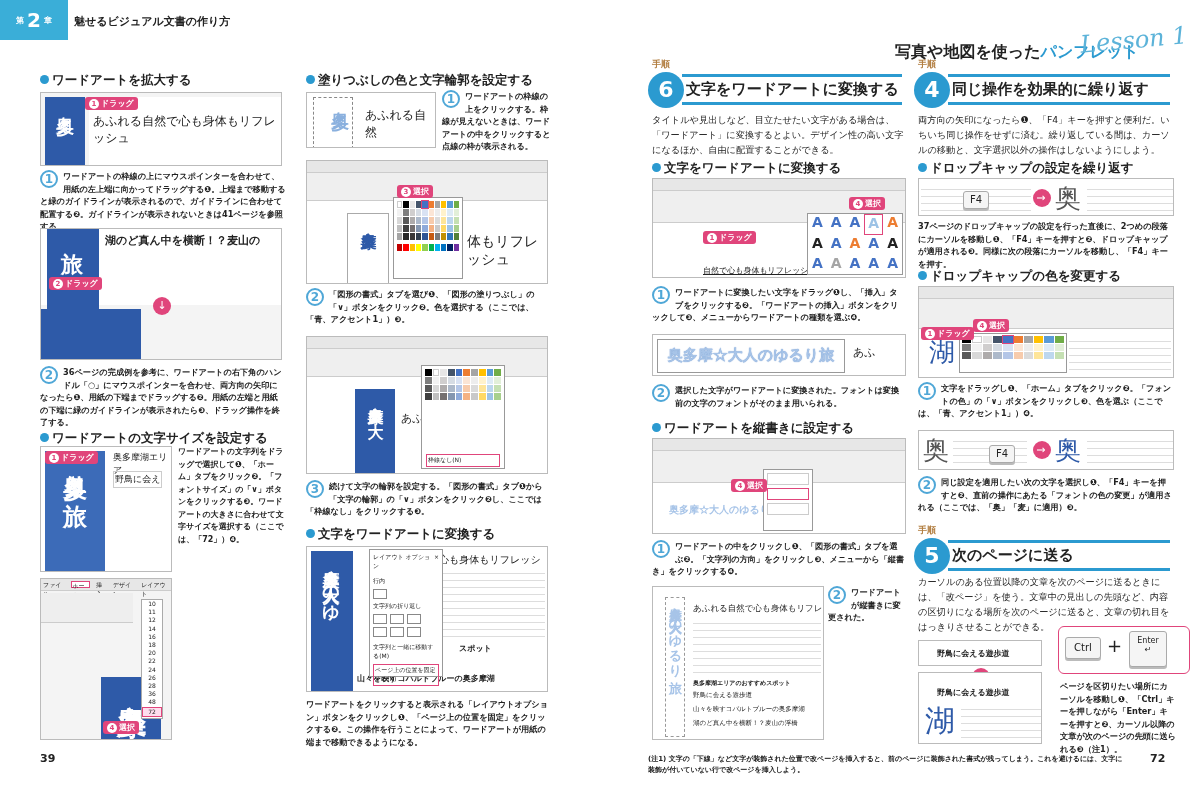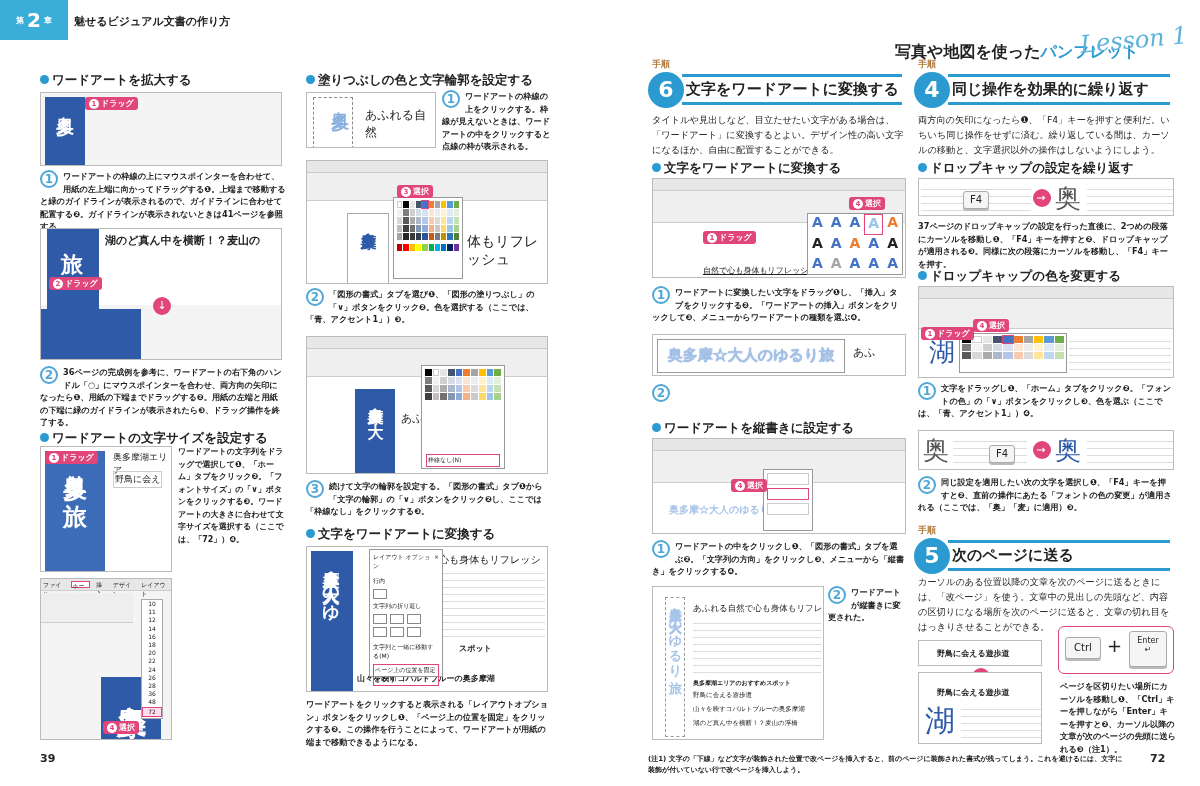--- a/index.html
+++ b/index.html
@@ -45,20 +45,21 @@
 <div class="abs chap-title">魅せるビジュアル文書の作り方</div>
 <div class="abs lesson-sub">
   <span>写真や地図を使った</span><span class="accent">パンフレット</span>
 </div>
 <div class="abs lesson-script">Lesson 1</div>
 
 <div class="abs h-dot" style="left:40px;top:72px">ワードアートを拡大する</div>
 
 <div class="abs shot" style="left:40px;top:92px;width:242px;height:74px">
   <div class="abs wa-blue" style="left:4px;top:4px;width:40px;height:70px;font-size:18px">奥多</div>
+  <div class="abs doc serif-txt" style="left:48px;top:4px;right:0;bottom:0;font-size:12px;padding:16px 4px">あふれる自然で心も身体もリフレッシュ</div>
   <span class="abs callout" style="left:44px;top:4px">
       <span class="n">1</span>
       <span>ドラッグ</span>
     </span>
 </div>
 <div class="abs p" style="left:40px;top:170px;width:246px">
   <span class="num">1</span><span>ワードアートの枠線の上にマウスポインターを合わせて、用紙の左上端に向かってドラッグする❶。上端まで移動すると緑のガイドラインが表示されるので、ガイドラインに合わせて配置する❷。ガイドラインが表示されないときは41ページを参照する。</span>
 </div>
 
 <div class="abs shot" style="left:40px;top:228px;width:242px;height:132px">
@@ -337,21 +338,21 @@
     </span>
 </div>
 <div class="abs p" style="left:652px;top:286px;width:254px">
   <span class="num">1</span><span>ワードアートに変換したい文字をドラッグ❶し、「挿入」タブをクリックする❷。「ワードアートの挿入」ボタンをクリックして❸、メニューからワードアートの種類を選ぶ❹。</span>
 </div>
 <div class="abs shot" style="left:652px;top:334px;width:254px;height:42px;background:#fff">
   <div class="abs serif-txt" style="left:4px;top:4px;width:188px;height:34px;border:1px solid #999;color:#a7c4e8;font-size:15px;font-weight:bold;padding-top:6px;text-align:center;text-shadow:0 0 1px #5a87c6">奥多摩☆大人のゆるり旅</div>
   <div class="abs serif-txt" style="left:200px;top:10px;font-size:11px">あふ</div>
 </div>
 <div class="abs p" style="left:652px;top:384px;width:254px">
-  <span class="num">2</span>
+  <span class="num">2</span><span>選択した文字がワードアートに変換された。フォントは変換前の文字のフォントがそのまま用いられる。</span>
 </div>
 
 <div class="abs h-dot" style="left:652px;top:420px">ワードアートを縦書きに設定する</div>
 <div class="abs shot" style="left:652px;top:438px;width:254px;height:96px">
   <div class="ribbon"></div>
   <div class="abs" style="left:0;top:12px;right:0;height:32px;background:#efefef;border-bottom:1px solid #ccc"></div>
   <div class="abs doc" style="left:0;top:44px;right:0;bottom:0"></div>
   <div class="abs serif-txt" style="left:16px;top:64px;font-size:10px;color:#a7c4e8;font-weight:bold">奥多摩☆大人のゆるり旅</div>
   <div class="abs" style="left:110px;top:30px;width:50px;height:62px;background:#fff;border:1px solid #999">
     <div style="height:12px;margin:3px;border:1px solid #ccc"></div>
@@ -466,21 +467,21 @@
 
 <div class="abs shot" style="left:918px;top:640px;width:124px;height:26px;background:#fff">
   <div class="abs" style="left:18px;top:7px;font-size:8px;font-weight:bold">野鳥に会える遊歩道</div>
 </div>
 <div class="abs arrow-down" style="left:972px;top:668px">↓</div>
 <div class="abs shot" style="left:918px;top:672px;width:124px;height:72px;background:#fff">
   <div class="abs" style="left:18px;top:14px;font-size:8px;font-weight:bold">野鳥に会える遊歩道</div>
   <div class="abs serif-txt" style="left:6px;top:28px;font-size:30px;color:#2e5aa8">湖</div>
   <div class="abs gridlines" style="left:42px;top:30px;width:80px;height:38px"></div>
 </div>
-<div class="abs" style="left:1058px;top:626px;width:116px;height:48px;border:1.5px solid #e0457b;border-radius:6px;background:#fff">
+<div class="abs" style="left:1058px;top:626px;width:132px;height:48px;border:1.5px solid #e0457b;border-radius:6px;background:#fff">
   <div class="abs key" style="left:6px;top:10px;width:36px;height:22px;line-height:20px">Ctrl</div>
   <div class="abs" style="left:48px;top:8px;font-size:18px">+</div>
   <div class="abs key" style="left:70px;top:4px;width:38px;height:36px;font-size:8px;padding-top:4px"><span>Enter</span><br>↵</div>
 </div>
 <div class="abs p" style="left:1060px;top:680px;width:116px">ページを区切りたい場所にカーソルを移動し❶、「Ctrl」キーを押しながら「Enter」キーを押すと❷、カーソル以降の文章が次のページの先頭に送られる❸（注1）。</div>
 
 <div class="abs" style="left:648px;top:754px;width:480px;font-size:7px;line-height:11px;font-weight:bold">(注1) 文字の「下線」など文字が装飾された位置で改ページを挿入すると、前のページに装飾された書式が残ってしまう。これを避けるには、文字に装飾が付いていない行で改ページを挿入しよう。</div>
 <div class="abs page-num" style="left:1150px;top:752px">72</div>
 
 </body></html>

